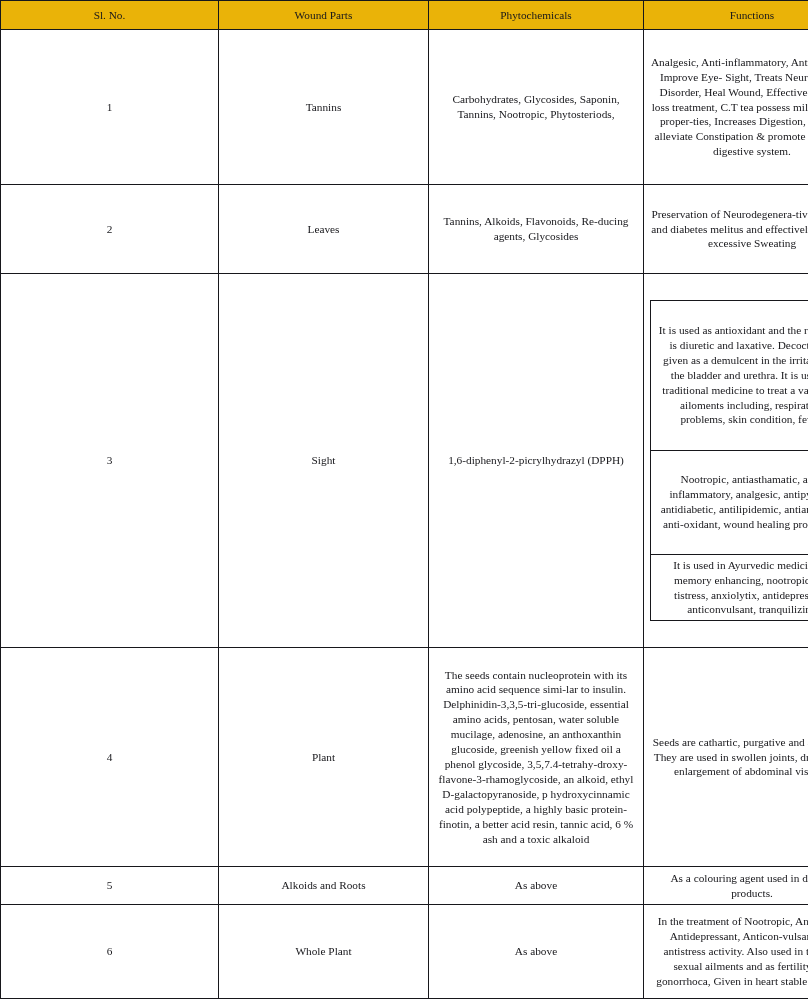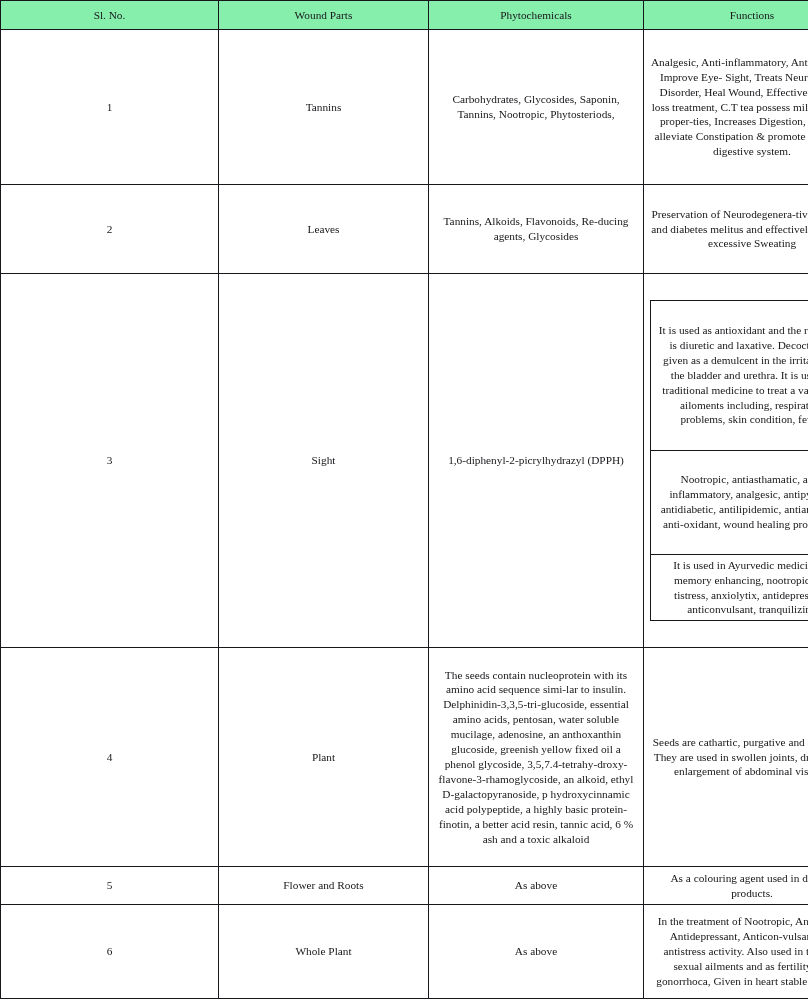--- a/index.html
+++ b/index.html
@@ -22,21 +22,21 @@
   #phyto-table td, #phyto-table th {
     border: 1px solid #17171b;
     vertical-align: middle;
     text-align: center;
     padding: 3px 6px;
     font-size: 11.3px;
     line-height: 1.32;
     font-weight: normal;
   }
   thead th {
-    background: #86efac;
+    background: #eab308;
     font-weight: bold;
     font-size: 12.2px;
     height: 22px;
     padding: 4px 6px;
   }
   .col-sl    { width: 205px; }
   .col-parts { width: 197px; }
   .col-phyto { width: 202px; }
   .col-func  { width: 204px; }
 
@@ -114,21 +114,21 @@
 
     <tr style="height:219px;">
       <td>4</td>
       <td>Plant</td>
       <td class="pad-lg">The seeds contain nucleoprotein with its amino acid sequence simi-lar to insulin. Delphinidin-3,3,5-tri-glucoside, essential amino acids, pentosan, water soluble mucilage, adenosine, an anthoxanthin glucoside, greenish yellow fixed oil a phenol glycoside, 3,5,7.4-tetrahy-droxy-flavone-3-rhamoglycoside, an alkoid, ethyl D-galactopyranoside, p hydroxycinnamic acid polypeptide, a highly basic protein-finotin, a better acid resin, tannic acid, 6 % ash and a toxic alkaloid</td>
       <td class="pad-lg">Seeds are cathartic, purgative and apcrients. They are used in swollen joints, dropsy and enlargement of abdominal viscera.</td>
     </tr>
 
     <tr style="height:38px;">
       <td>5</td>
-      <td>Flower and Roots</td>
+      <td>Alkoids and Roots</td>
       <td class="pad-lg">As above</td>
       <td class="pad-lg">As a colouring agent used in dietary products.</td>
     </tr>
 
     <tr style="height:94px;">
       <td>6</td>
       <td>Whole Plant</td>
       <td class="pad-lg">As above</td>
       <td class="pad-lg">In the treatment of Nootropic, Anxiolytic, Antidepressant, Anticon-vulsant and antistress activity. Also used in treating sexual ailments and as fertility and gonorrhoca, Given in heart stable function</td>
     </tr>

